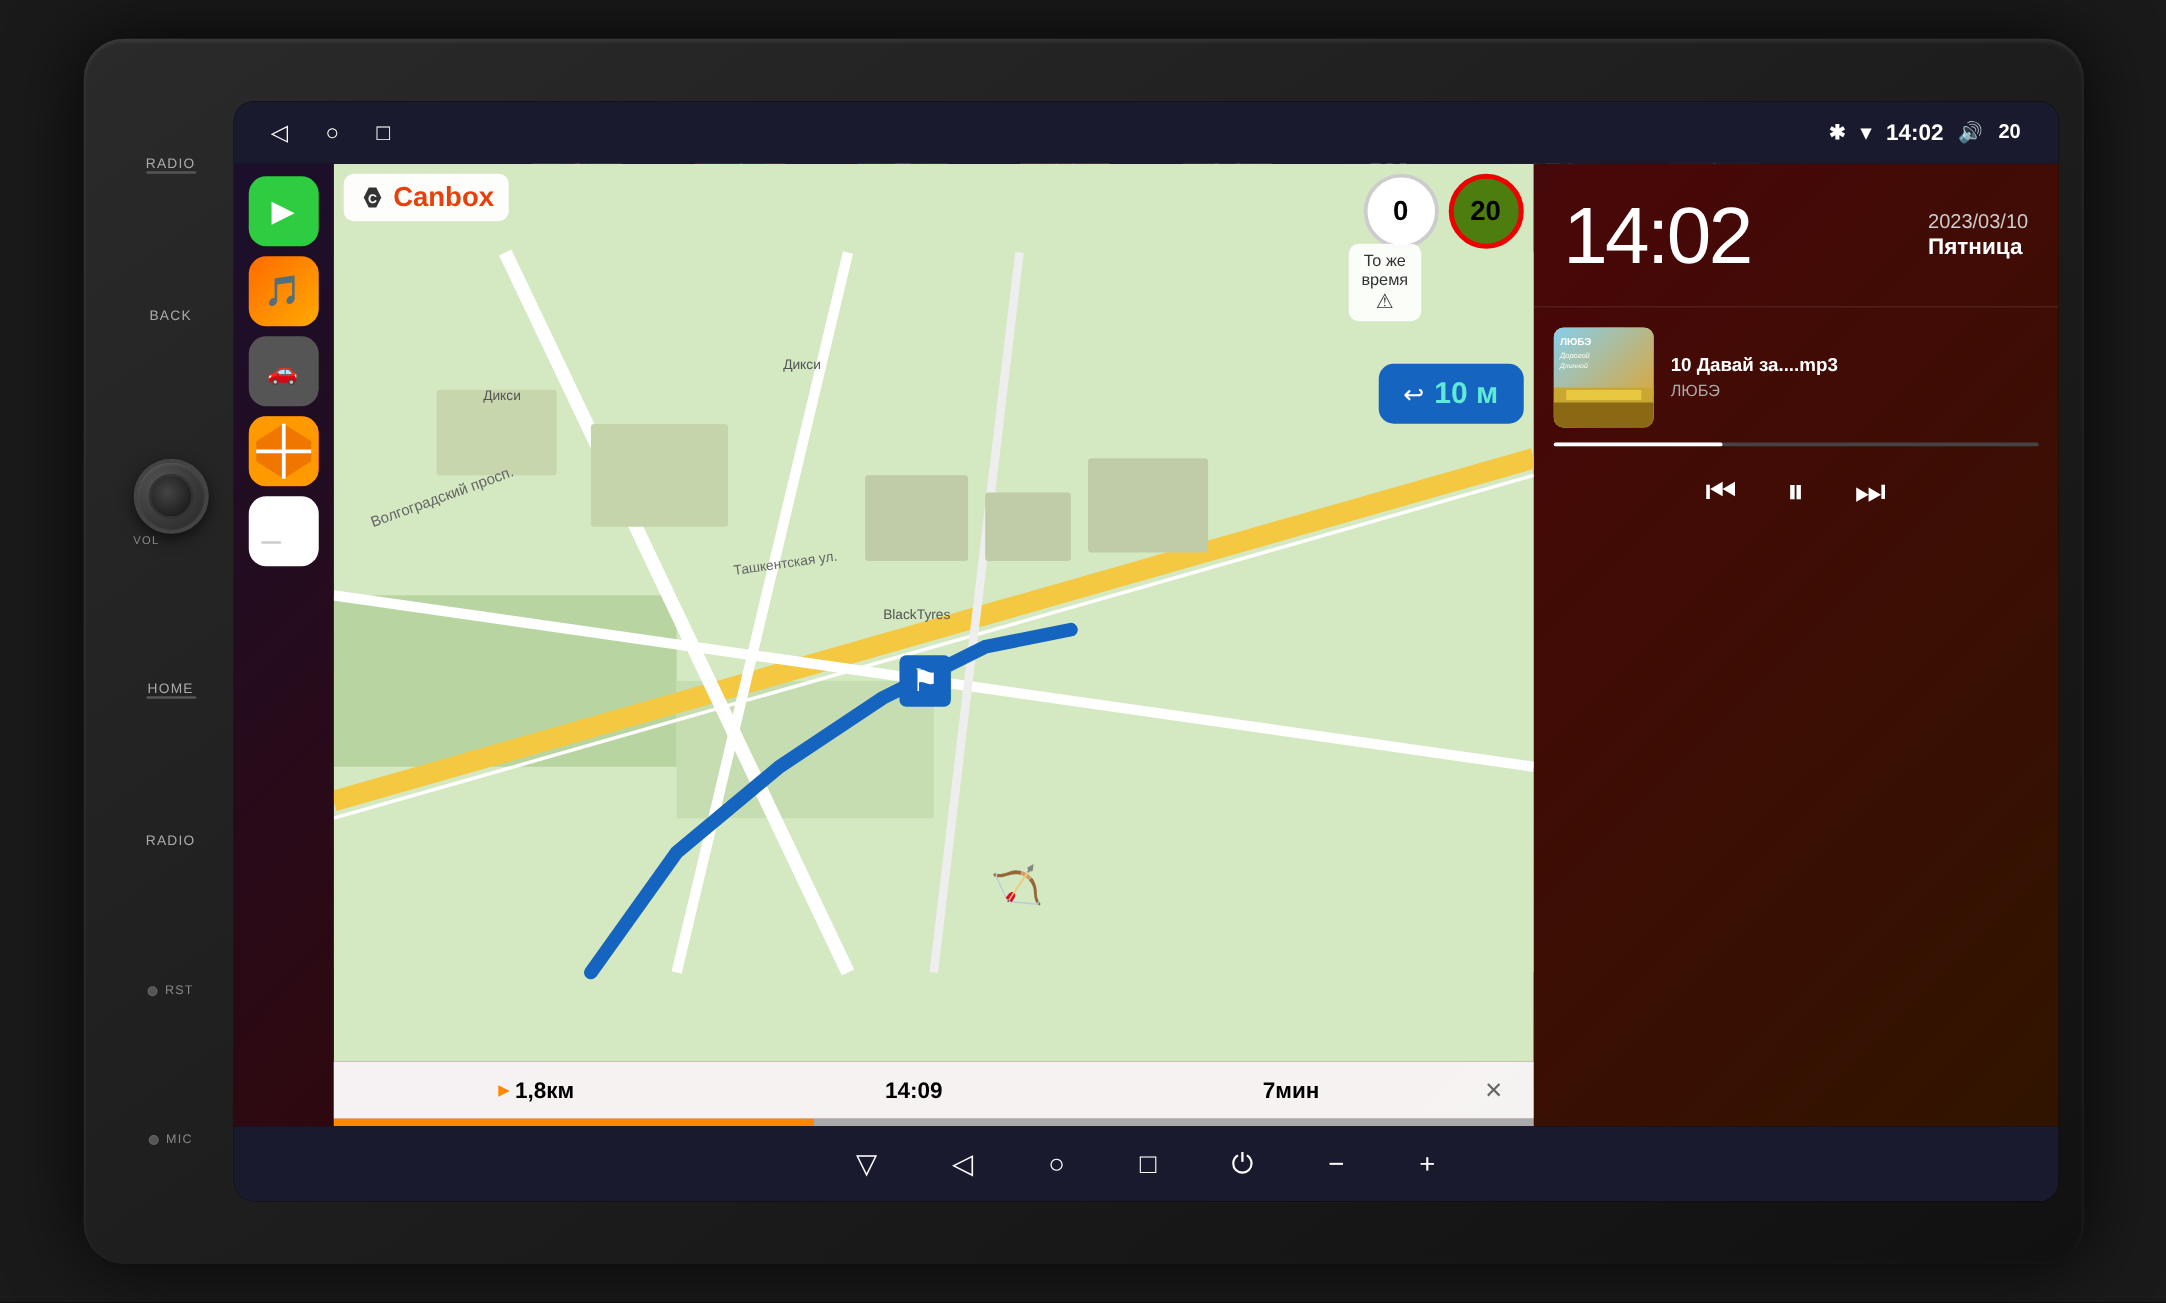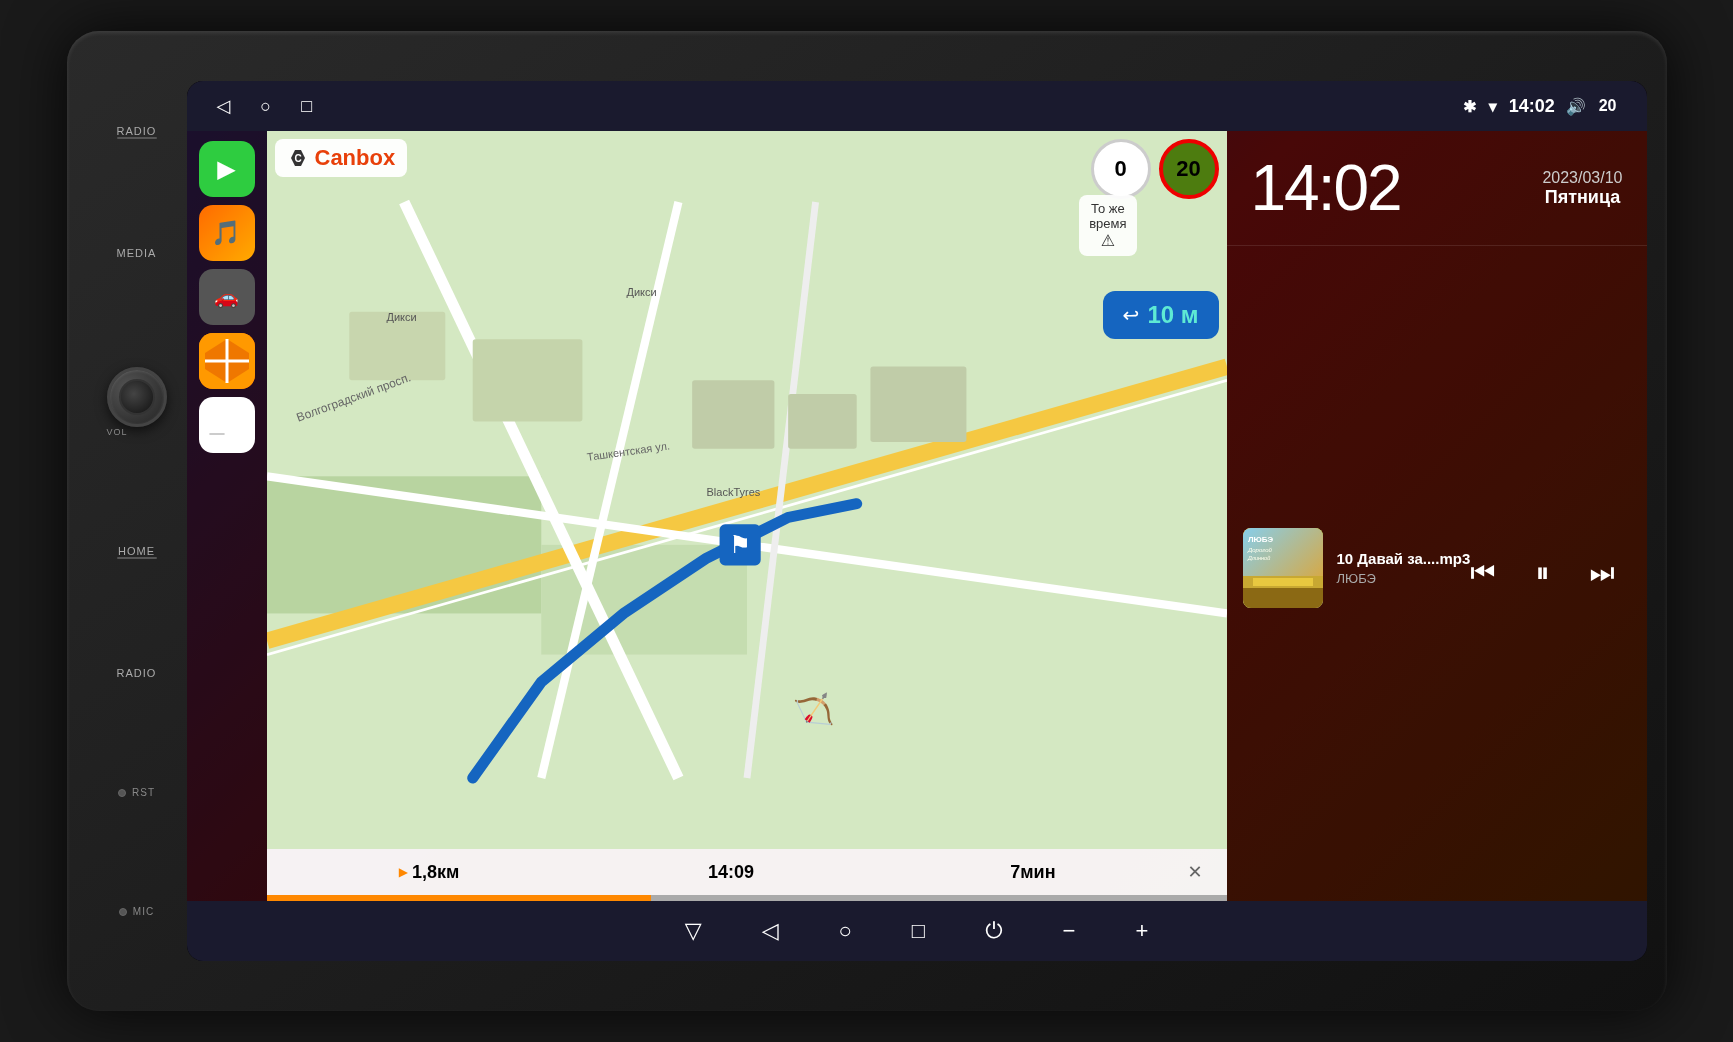--- a/index.html
+++ b/index.html
@@ -349,40 +349,40 @@
     }
 
     .clock-time {
       font-size: 64px;
       font-weight: 200;
       color: #fff;
       letter-spacing: -2px;
     }
 
     .clock-date-box {
-      text-align: center;
+      text-align: left;
     }
 
     .clock-date {
       font-size: 16px;
       color: #ccc;
     }
 
     .clock-day {
       font-size: 18px;
       color: #fff;
       font-weight: bold;
     }
 
     
     .music-widget {
       flex: 1;
       padding: 16px;
       display: flex;
-      flex-direction: row;
+      flex-direction: column;
     }
 
     .music-info-row {
       display: flex;
       align-items: center;
       gap: 14px;
       margin-bottom: 12px;
     }
 
     .album-art {
@@ -542,21 +542,21 @@
 <body>
 
 <div class="device-shell">
 
   <div class="left-controls">
     <div>
       <div class="side-label">RADIO</div>
       <div class="side-divider"></div>
     </div>
     <div>
-      <div class="side-label">MEDIA</div>
+      <div class="side-label">BACK</div>
     </div>
     <div>
       <div class="power-knob">
         <div class="power-knob-inner"></div>
       </div>
       <div class="vol-label">VOL</div>
     </div>
     <div>
       <div class="side-label">HOME</div>
       <div class="side-divider"></div>

